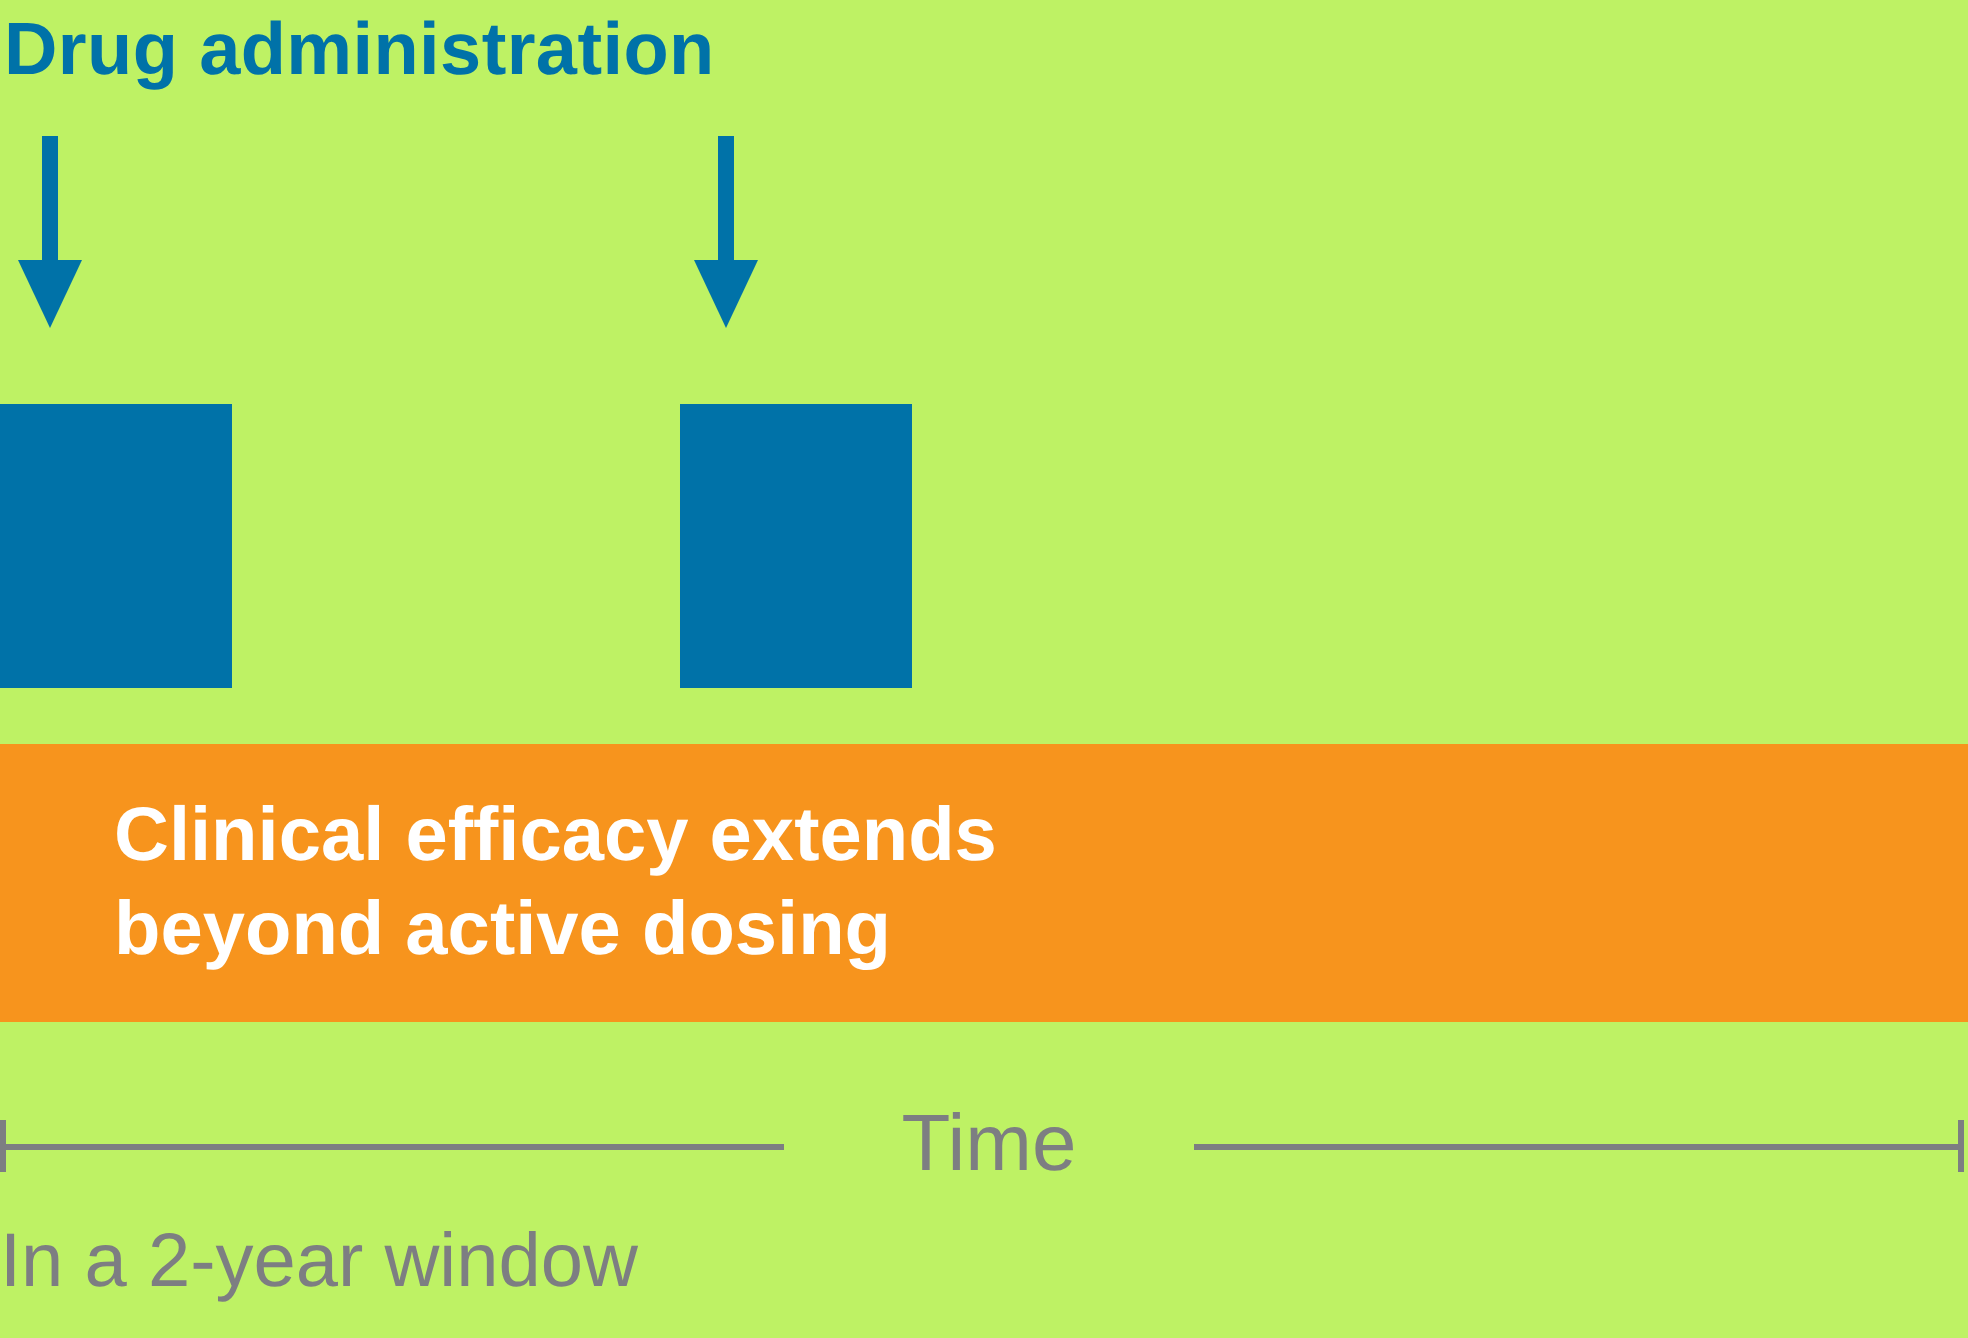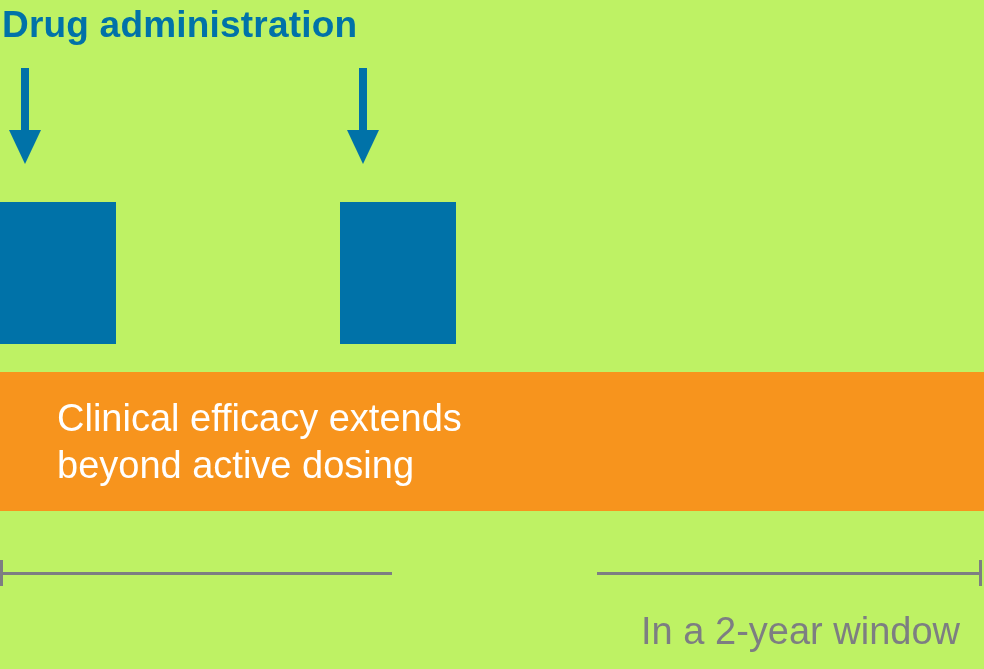--- a/index.html
+++ b/index.html
@@ -64,21 +64,21 @@
     height: 139px;
     background: var(--orange, #F7941D);
     color: #ffffff;
     display: flex;
     flex-direction: column;
     justify-content: center;
     padding-left: 57px;
   }
   .banner .line {
     font-size: 38px;
-    font-weight: 400;
+    font-weight: 700;
     line-height: 47px;
     white-space: nowrap;
   }
 
   .axis-line {
     position: absolute;
     top: 572px;
     height: 3px;
     background: var(--gray, #7D7E82);
   }
@@ -104,21 +104,21 @@
     font-size: 40px;
     color: var(--gray, #7D7E82);
     white-space: nowrap;
   }
 
   .window-label {
     position: absolute;
     top: 610px;
     left: 0;
     width: 960px;
-    text-align: right;
+    text-align: left;
     font-size: 38px;
     color: var(--gray, #7D7E82);
     white-space: nowrap;
   }
 </style>
 </head>
 <body>
 
 <div class="canvas">
 
@@ -138,19 +138,20 @@
   <div class="block block-2"></div>
 
   <div class="banner">
     <div class="line">Clinical efficacy extends</div>
     <div class="line">beyond active dosing</div>
   </div>
 
   <div class="axis-tick start"></div>
   <div class="axis-line left"></div>
 
+  <div class="time-label">Time</div>
 
   <div class="axis-line right"></div>
   <div class="axis-tick end"></div>
 
   <div class="window-label">In a 2-year window</div>
 
 </div>
 
 </body></html>

